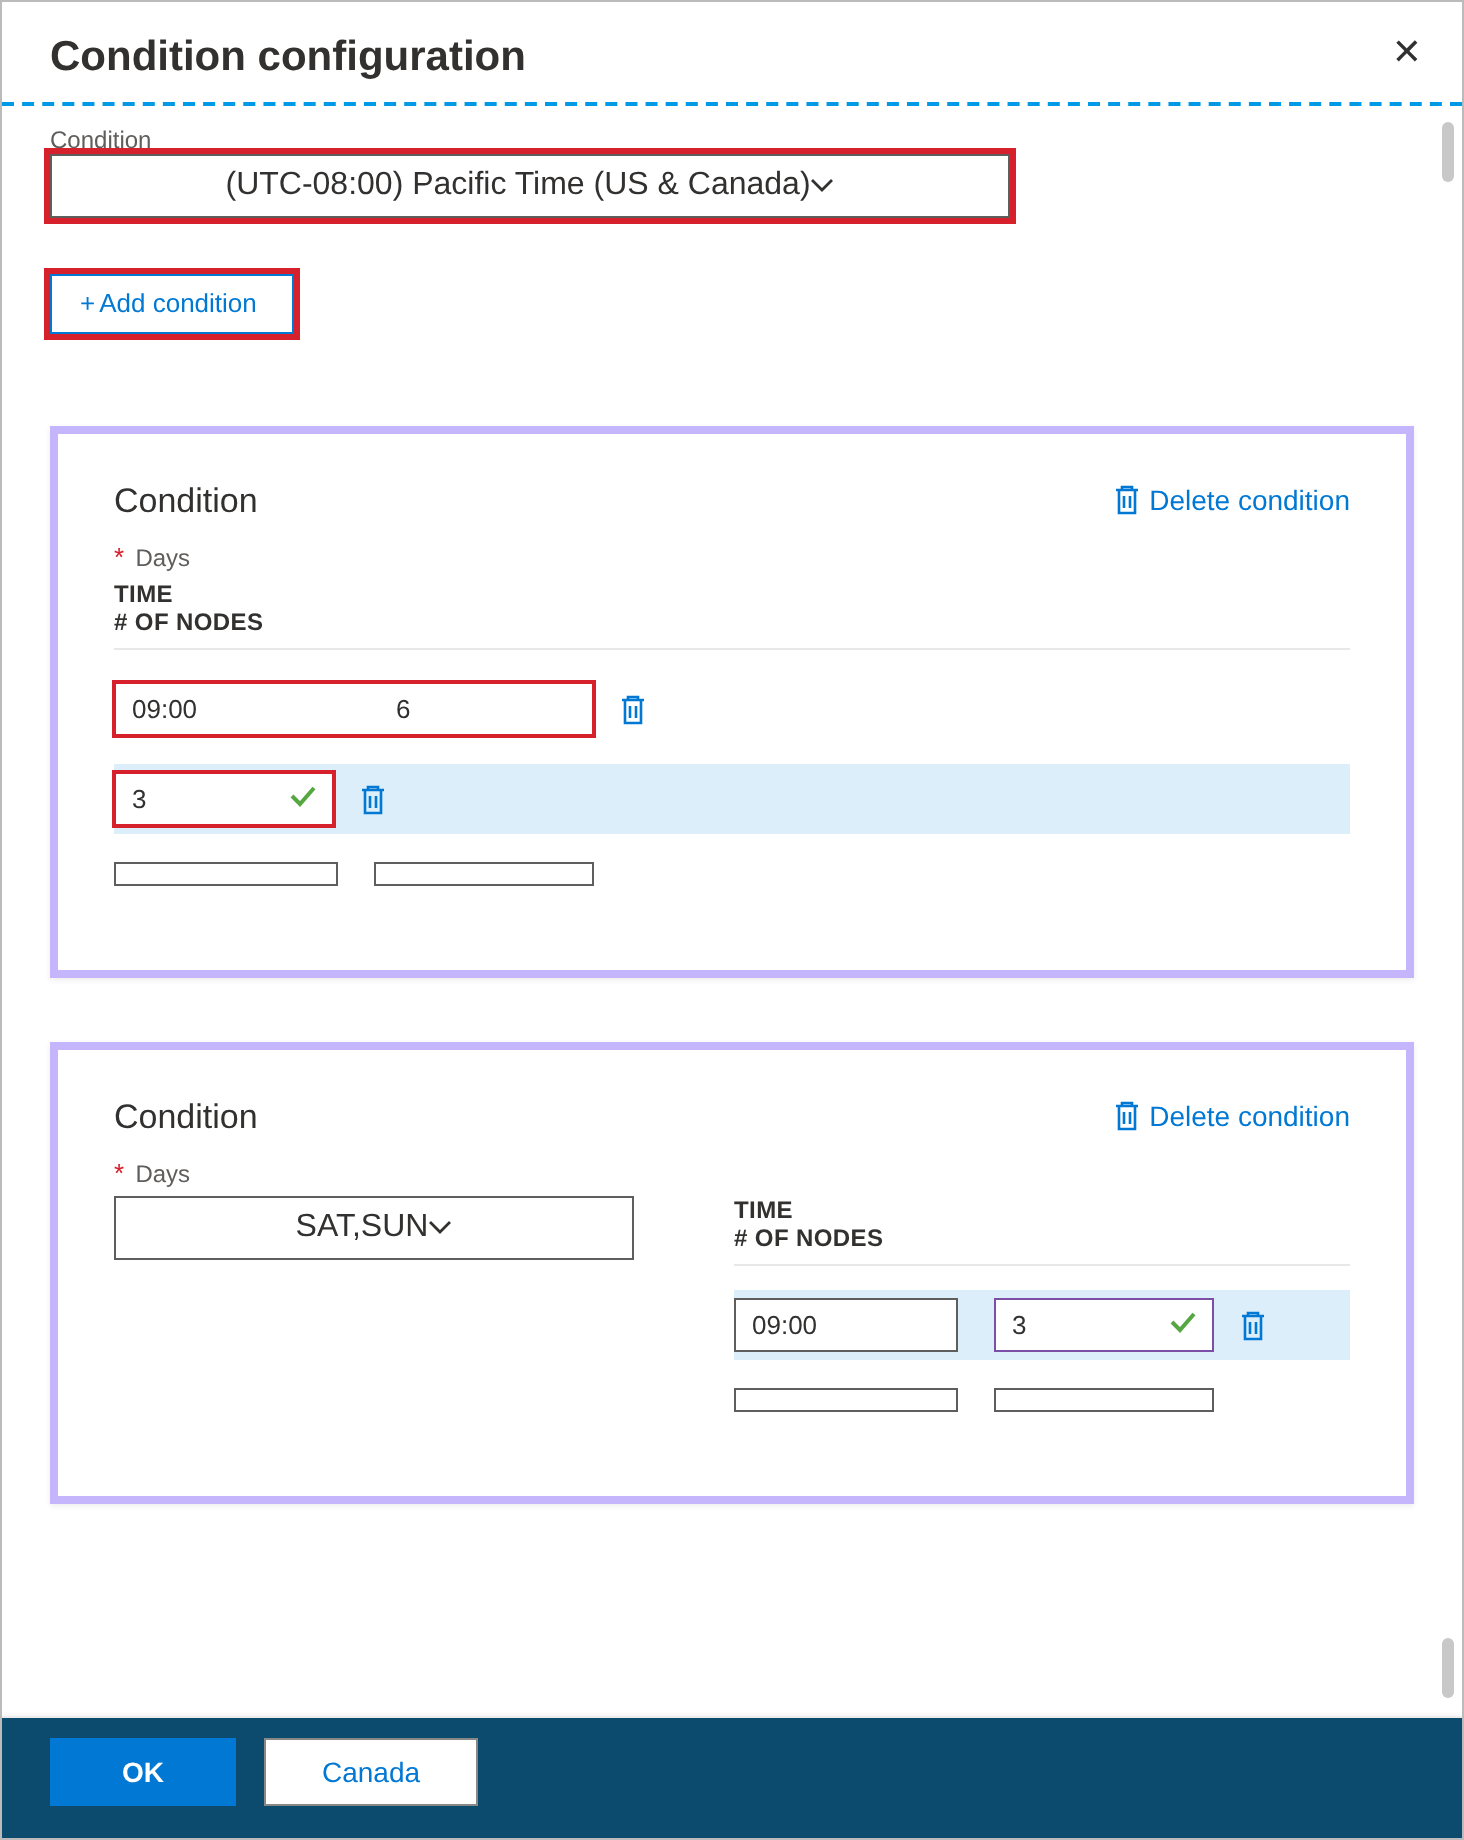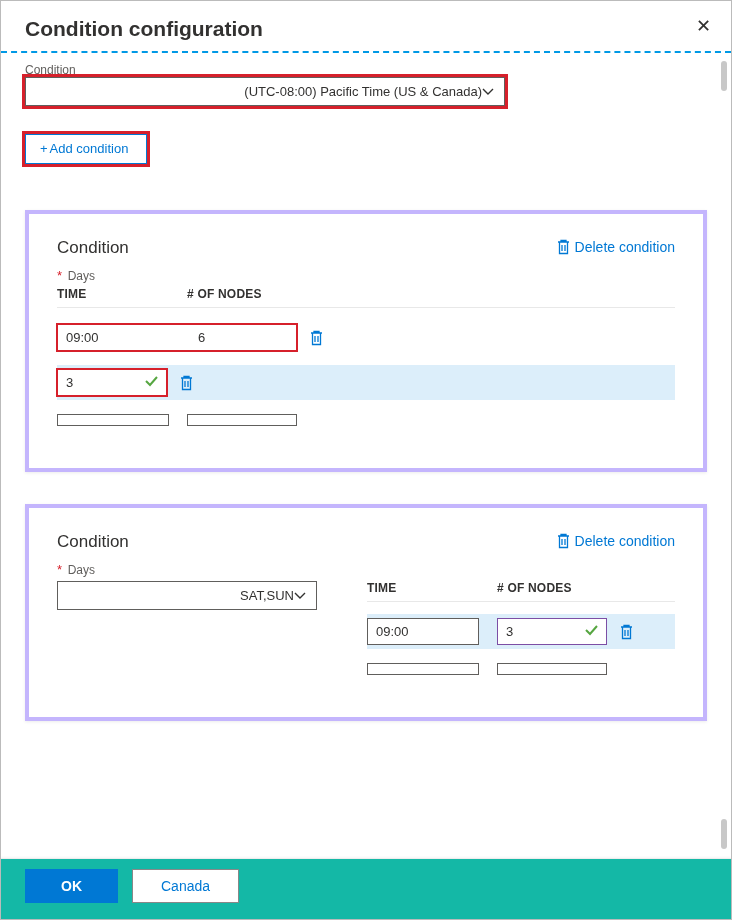--- a/index.html
+++ b/index.html
@@ -58,24 +58,24 @@
   .field-label {
     font-size: 12px;
     color: #605e5c;
     margin-bottom: 0px;
   }
   .select-box {
     border: 1px solid #605e5c;
     background: #fff;
     padding: 6px 10px;
     display: flex;
-    justify-content: flex-end;
-    align-items: center;
-    cursor: pointer;
-    font-size: 13px;
+    justify-content: center;
+    align-items: center;
+    cursor: pointer;
+    font-size: 16px;
   }
   .highlight-red {
     outline: 2px solid #d6202b;
     outline-offset: -1px;
   }
   .highlight-red-thick {
     outline: 3px solid #d6202b;
     outline-offset: 0px;
   }
   .chevron {
@@ -129,20 +129,21 @@
   .right-col { flex: 1; }
   .table-head {
     display: flex;
     font-size: 12px;
     font-weight: 700;
     letter-spacing: 0.2px;
     color: #323130;
     padding: 0 0 6px 0;
     border-bottom: 1px solid #e8e8e8;
     margin-bottom: 12px;
+    flex-direction: column;
   }
   .col-time { width: 130px; }
   .col-nodes { width: 120px; }
   .col-del { width: 28px; }
   .row {
     display: flex;
     align-items: center;
     margin-bottom: 10px;
     padding: 4px 0;
   }
@@ -180,21 +181,21 @@
   }
   .trash svg { display:block; }
   .check-icon { color: #56a641; }
   .footer {
     position: absolute;
     left: 0;
     right: 0;
     bottom: 0;
     padding: 10px 36px 16px 24px;
     border-top: 1px solid #ededed;
-    background: #14b8a6;
+    background: #0c4a6e;
     display: flex;
     gap: 14px;
     box-shadow: 0 -1px 2px rgba(0,0,0,0.04);
   }
   .btn-primary {
     background: #0078d4;
     color: #fff;
     border: none;
     padding: 8px 36px;
     font-size: 14px;

